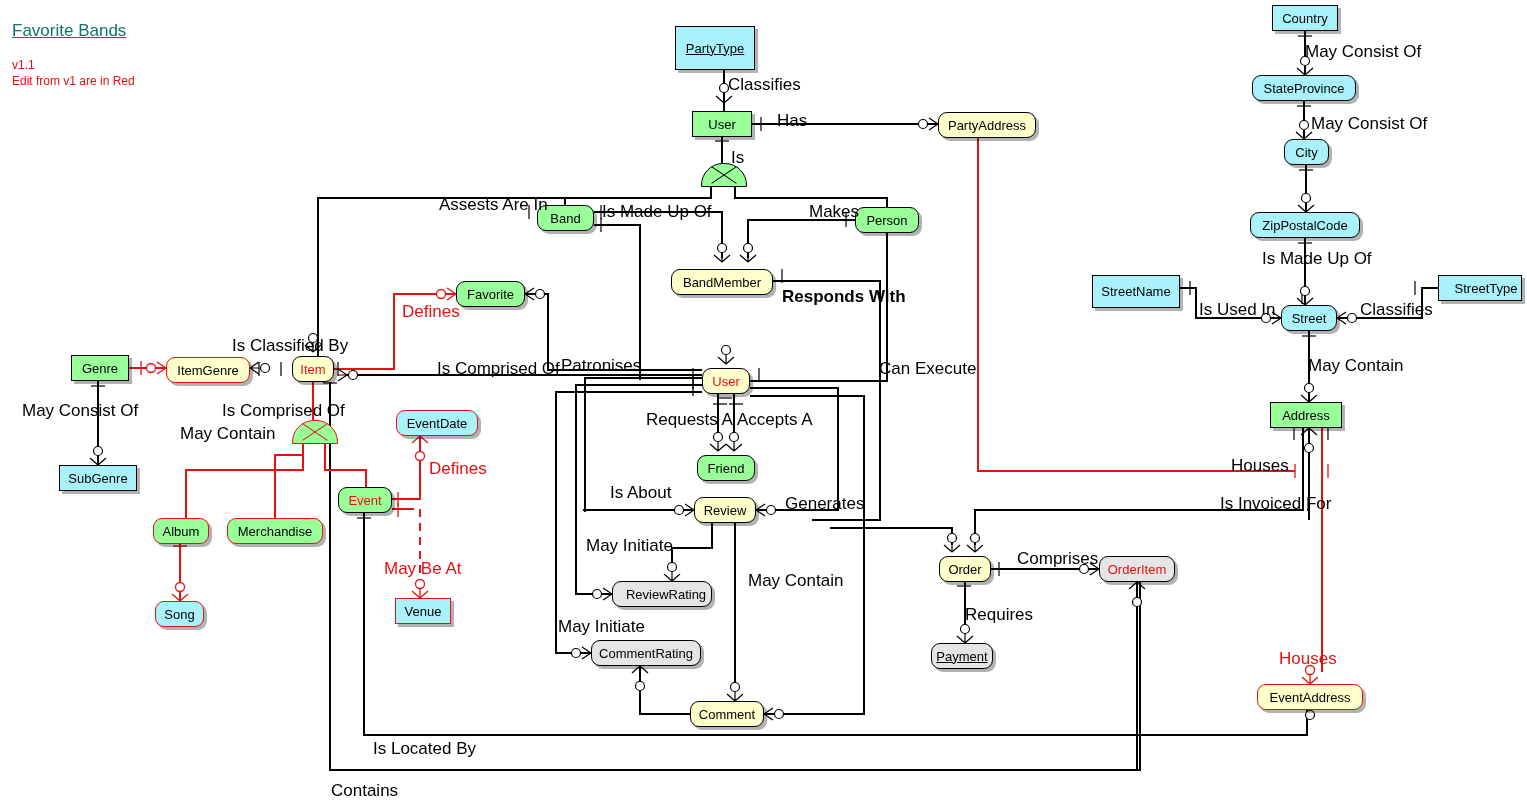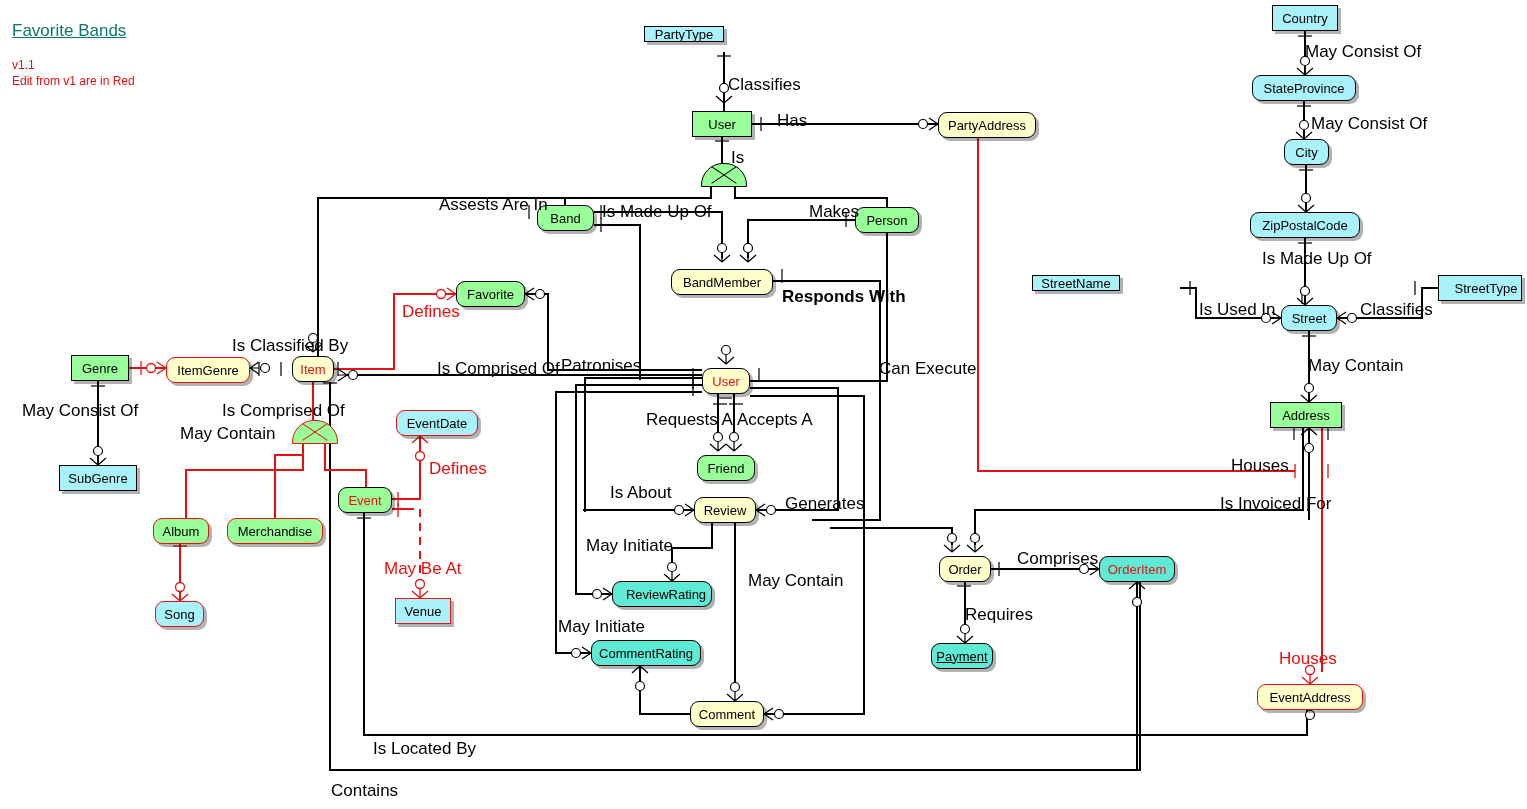--- a/index.html
+++ b/index.html
@@ -8,21 +8,21 @@
   #wires{position:absolute;left:0;top:0;width:1527px;height:809px;}
   .ent{position:absolute;box-sizing:border-box;border:1px solid #000;
        display:flex;align-items:center;justify-content:center;
        font-size:13px;line-height:1;white-space:nowrap;
        box-shadow:3px 3px 0 0 rgba(0,0,0,0.30);}
   .rect{border-radius:0;}
   .round{border-radius:9px;}
   .g{background:#99ff99;}
   .y{background:#ffffcc;}
   .c{background:#aaf2fb;}
-  .p{background:#5eead4;}
+  .p{background:#e5e5e5;}
   .rb{border-color:#e81010;}
   .rt{color:#e81010;}
   .lbl{position:absolute;font-size:17px;color:#000;white-space:nowrap;line-height:1;}
   .lbl.red{color:#e81010;}
   #title{position:absolute;left:12px;top:21px;font-size:17px;color:#0f766e;
          text-decoration:underline;white-space:nowrap;}
   #ver{position:absolute;left:12px;top:57px;font-size:12px;color:#e81010;line-height:1.35;white-space:nowrap;}
   .subt{position:absolute;width:44px;height:22px;border:1px solid #000;
         border-bottom-width:1px;background:#99ff99;
         border-radius:22px 22px 0 0;}
@@ -333,42 +333,42 @@
   </div>
 
   <div class="subt" style="left:701px;top:163px;">
       <i></i>
     </div>
   <div class="subt redl" style="left:292px;top:420px;">
       <i></i>
     </div>
 
   <div id="ents">
-      <div class="ent rect c" style="left: 644px; top: 26px; width: 80px; height: 16px;">
+      <div class="ent rect c" style="left: 675px; top: 26px; width: 80px; height: 44px; text-decoration: underline;">
         <span>PartyType</span>
       </div>
       <div class="ent rect g" style="left: 692px; top: 111px; width: 60px; height: 26px;">
         <span>User</span>
       </div>
       <div class="ent round y" style="left: 938px; top: 112px; width: 98px; height: 26px;">
         <span>PartyAddress</span>
       </div>
       <div class="ent rect c" style="left: 1272px; top: 5px; width: 66px; height: 26px; align-items: center;">
         <span>Country</span>
       </div>
       <div class="ent round c" style="left: 1252px; top: 75px; width: 104px; height: 26px;">
         <span>StateProvince</span>
       </div>
       <div class="ent round c" style="left: 1284px; top: 139px; width: 45px; height: 26px;">
         <span>City</span>
       </div>
       <div class="ent round c" style="left: 1250px; top: 212px; width: 110px; height: 26px;">
         <span>ZipPostalCode</span>
       </div>
-      <div class="ent rect c" style="left: 1032px; top: 275px; width: 88px; height: 16px;">
+      <div class="ent rect c" style="left: 1092px; top: 275px; width: 88px; height: 33px;">
         <span>StreetName</span>
       </div>
       <div class="ent round c" style="left: 1281px; top: 305px; width: 56px; height: 26px;">
         <span>Street</span>
       </div>
       <div class="ent rect c" style="left: 1438px; top: 275px; width: 84px; height: 26px; padding-left: 12px;">
         <span>StreetType</span>
       </div>
       <div class="ent rect g" style="left: 1270px; top: 402px; width: 72px; height: 26px;">
         <span>Address</span>

